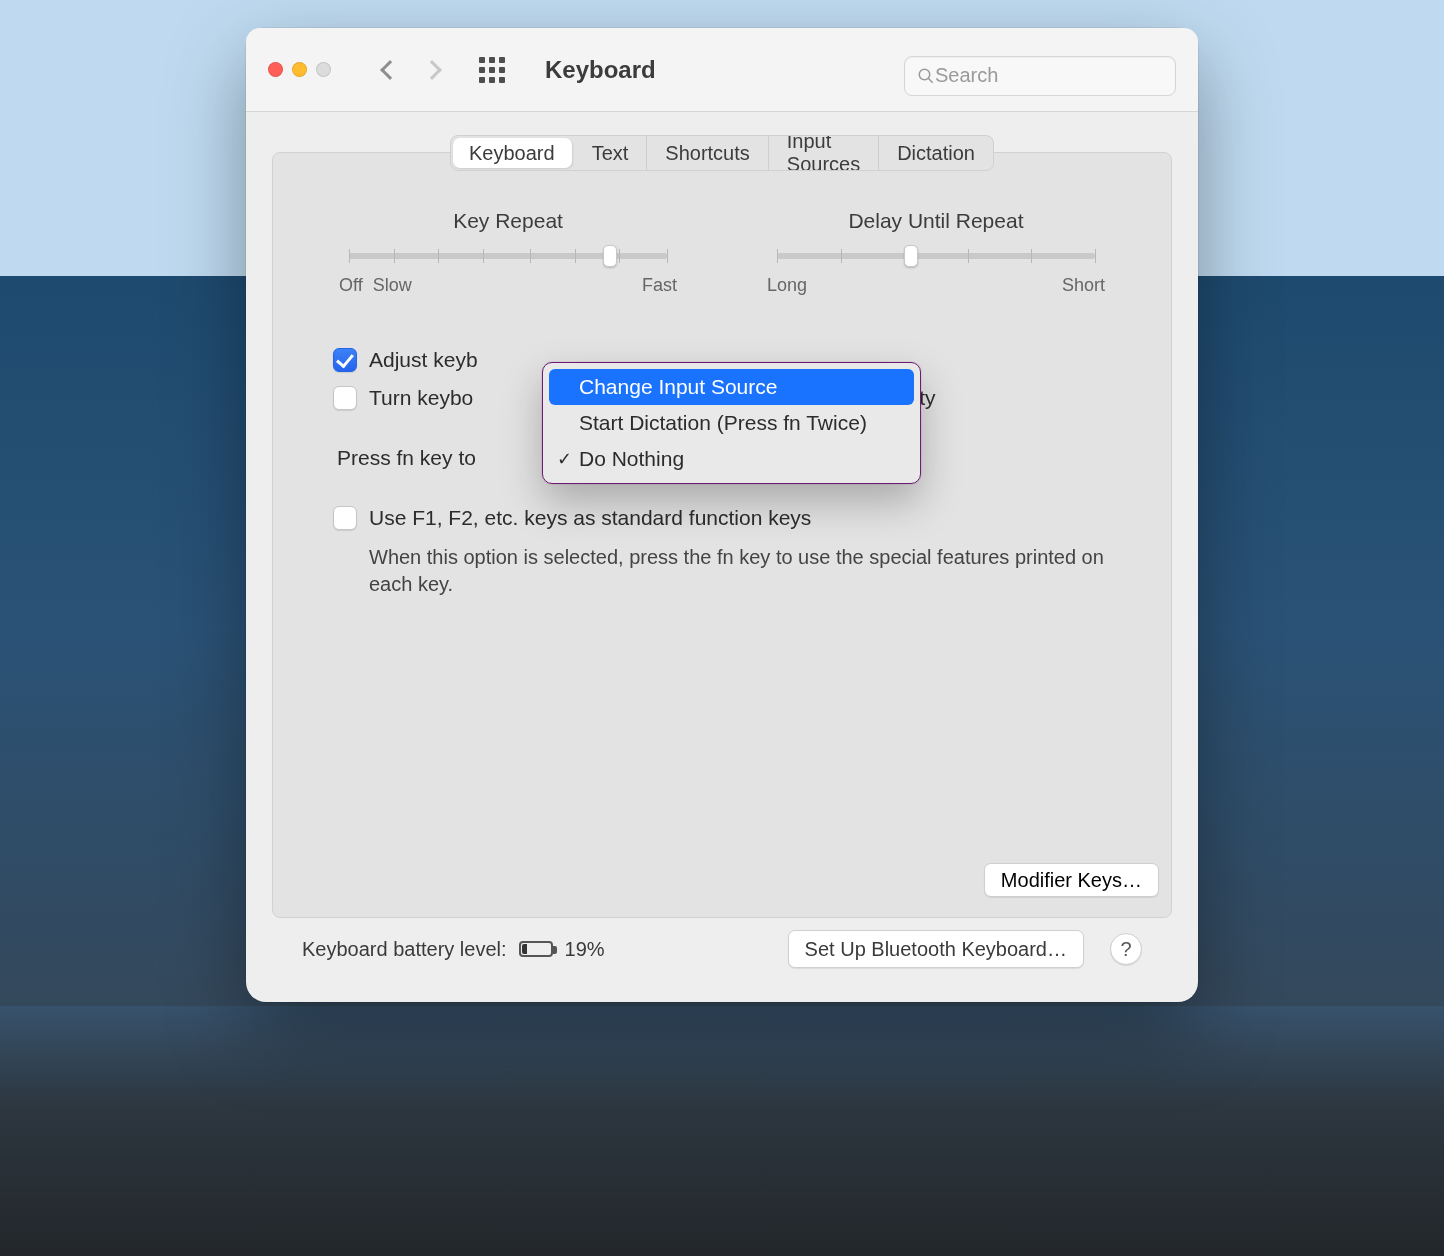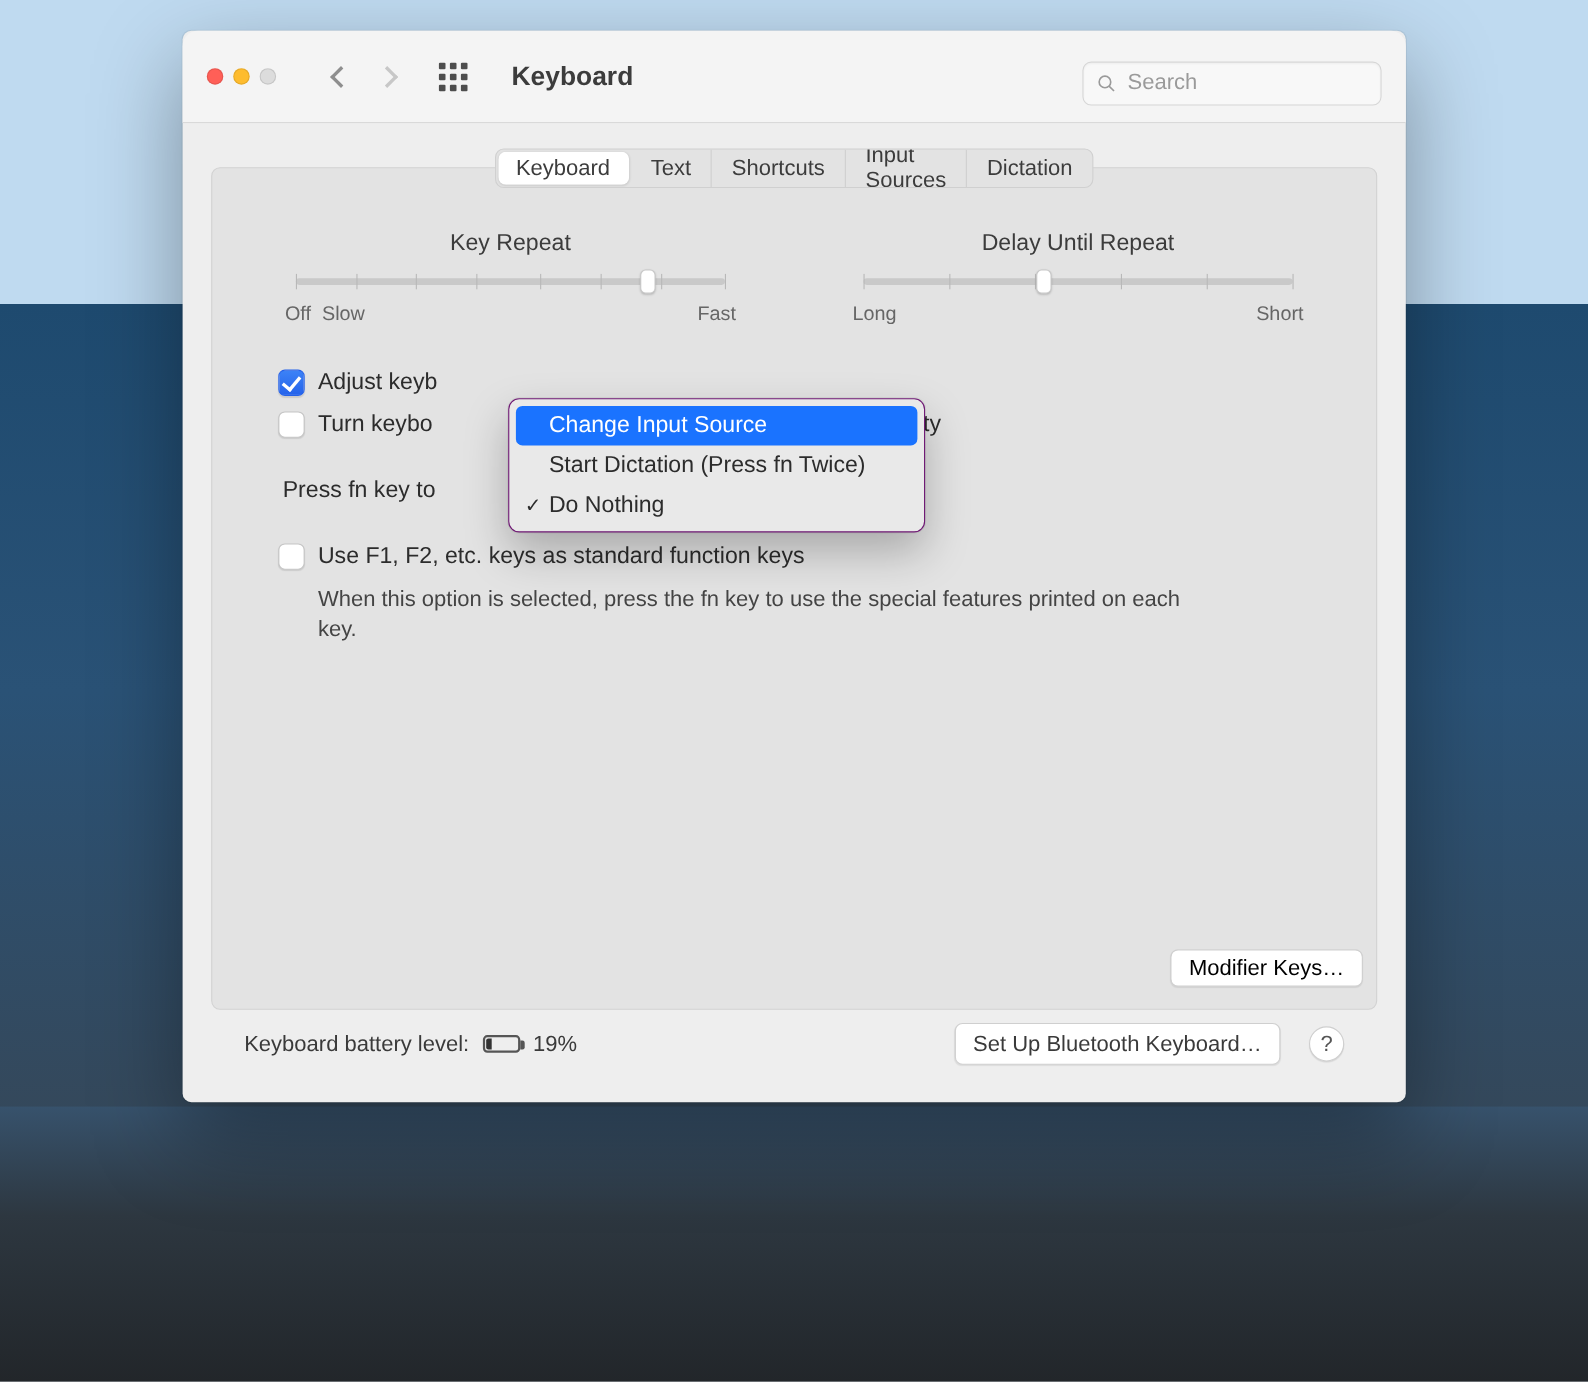--- a/index.html
+++ b/index.html
@@ -13,25 +13,25 @@
   
   .bottom-rocks {
     position: absolute;
     bottom: 0; left: 0; right: 0;
     height: 250px;
     background: linear-gradient(180deg, #37526c 0%, #2d3740 40%, #22262a 100%);
     z-index: 0;
   }
   .window {
     position: relative;
-    width: 1112px;
+    width: 952px;
     height: 974px;
     margin: 0 auto;
     background: #eeeeee;
-    border-radius: 8px;
+    border-radius: 20px;
     box-shadow: 0 30px 80px rgba(0,0,0,.35), 0 0 0 1px rgba(0,0,0,.06);
     overflow: visible;
     z-index: 2;
     display: flex;
     flex-direction: column;
   }
   
   .titlebar {
     height: 84px;
     background: #f4f4f4;
@@ -63,21 +63,21 @@
   .spacer { flex: 1; }
   .search {
     width: 272px; height: 40px;
     background: #ffffff22;
     border: 1px solid #d6d6d6;
     border-radius: 8px;
     display: flex; align-items: center; padding: 0 12px;
     background: rgba(255,255,255,.35);
     box-shadow: inset 0 1px 2px rgba(0,0,0,.05);
     color: #9a9a9a;
-    gap: 10px;
+    gap: 0;
     margin-top: 12px;
   }
   .search svg { width: 18px; height: 18px; fill: none; stroke: #9a9a9a; stroke-width: 2; }
   .search-ph { font-size: 20px; color: #9a9a9a; }
   
   .body-area {
     flex: 1;
     padding: 40px 26px 22px 26px;
     display: flex;
     flex-direction: column;
@@ -103,21 +103,21 @@
     overflow: hidden;
   }
   .tab {
     display: flex; align-items: center; padding: 0 18px;
     font-size: 20px; color: #3c3c3c; border-right: 1px solid #cfcfcf;
     cursor: default;
   }
   .tab:last-child { border-right: none; }
   .tab.active { background: #ffffff; box-shadow: 0 1px 2px rgba(0,0,0,.1); border-radius: 7px; border-right-color: transparent; margin: 2px; padding: 0 16px; }
   .sliders-row {
-    display: flex; justify-content: space-between; margin-bottom: 40px;
+    display: flex; justify-content: space-between; margin-bottom: 52px;
   }
   .slider-col { width: 45%; text-align: center; }
   .slider-label { font-size: 21px; color: #3c3c3c; margin-bottom: 20px; }
   .slider-track {
     position: relative; height: 6px; background: #c9c9c9; border-radius: 3px;
     margin: 0 16px;
   }
   .tick { position: absolute; top: -4px; width: 1px; height: 14px; background: #b8b8b8; }
   .knob {
     position: absolute; top: -8px; width: 14px; height: 22px; background: #ffffff;

